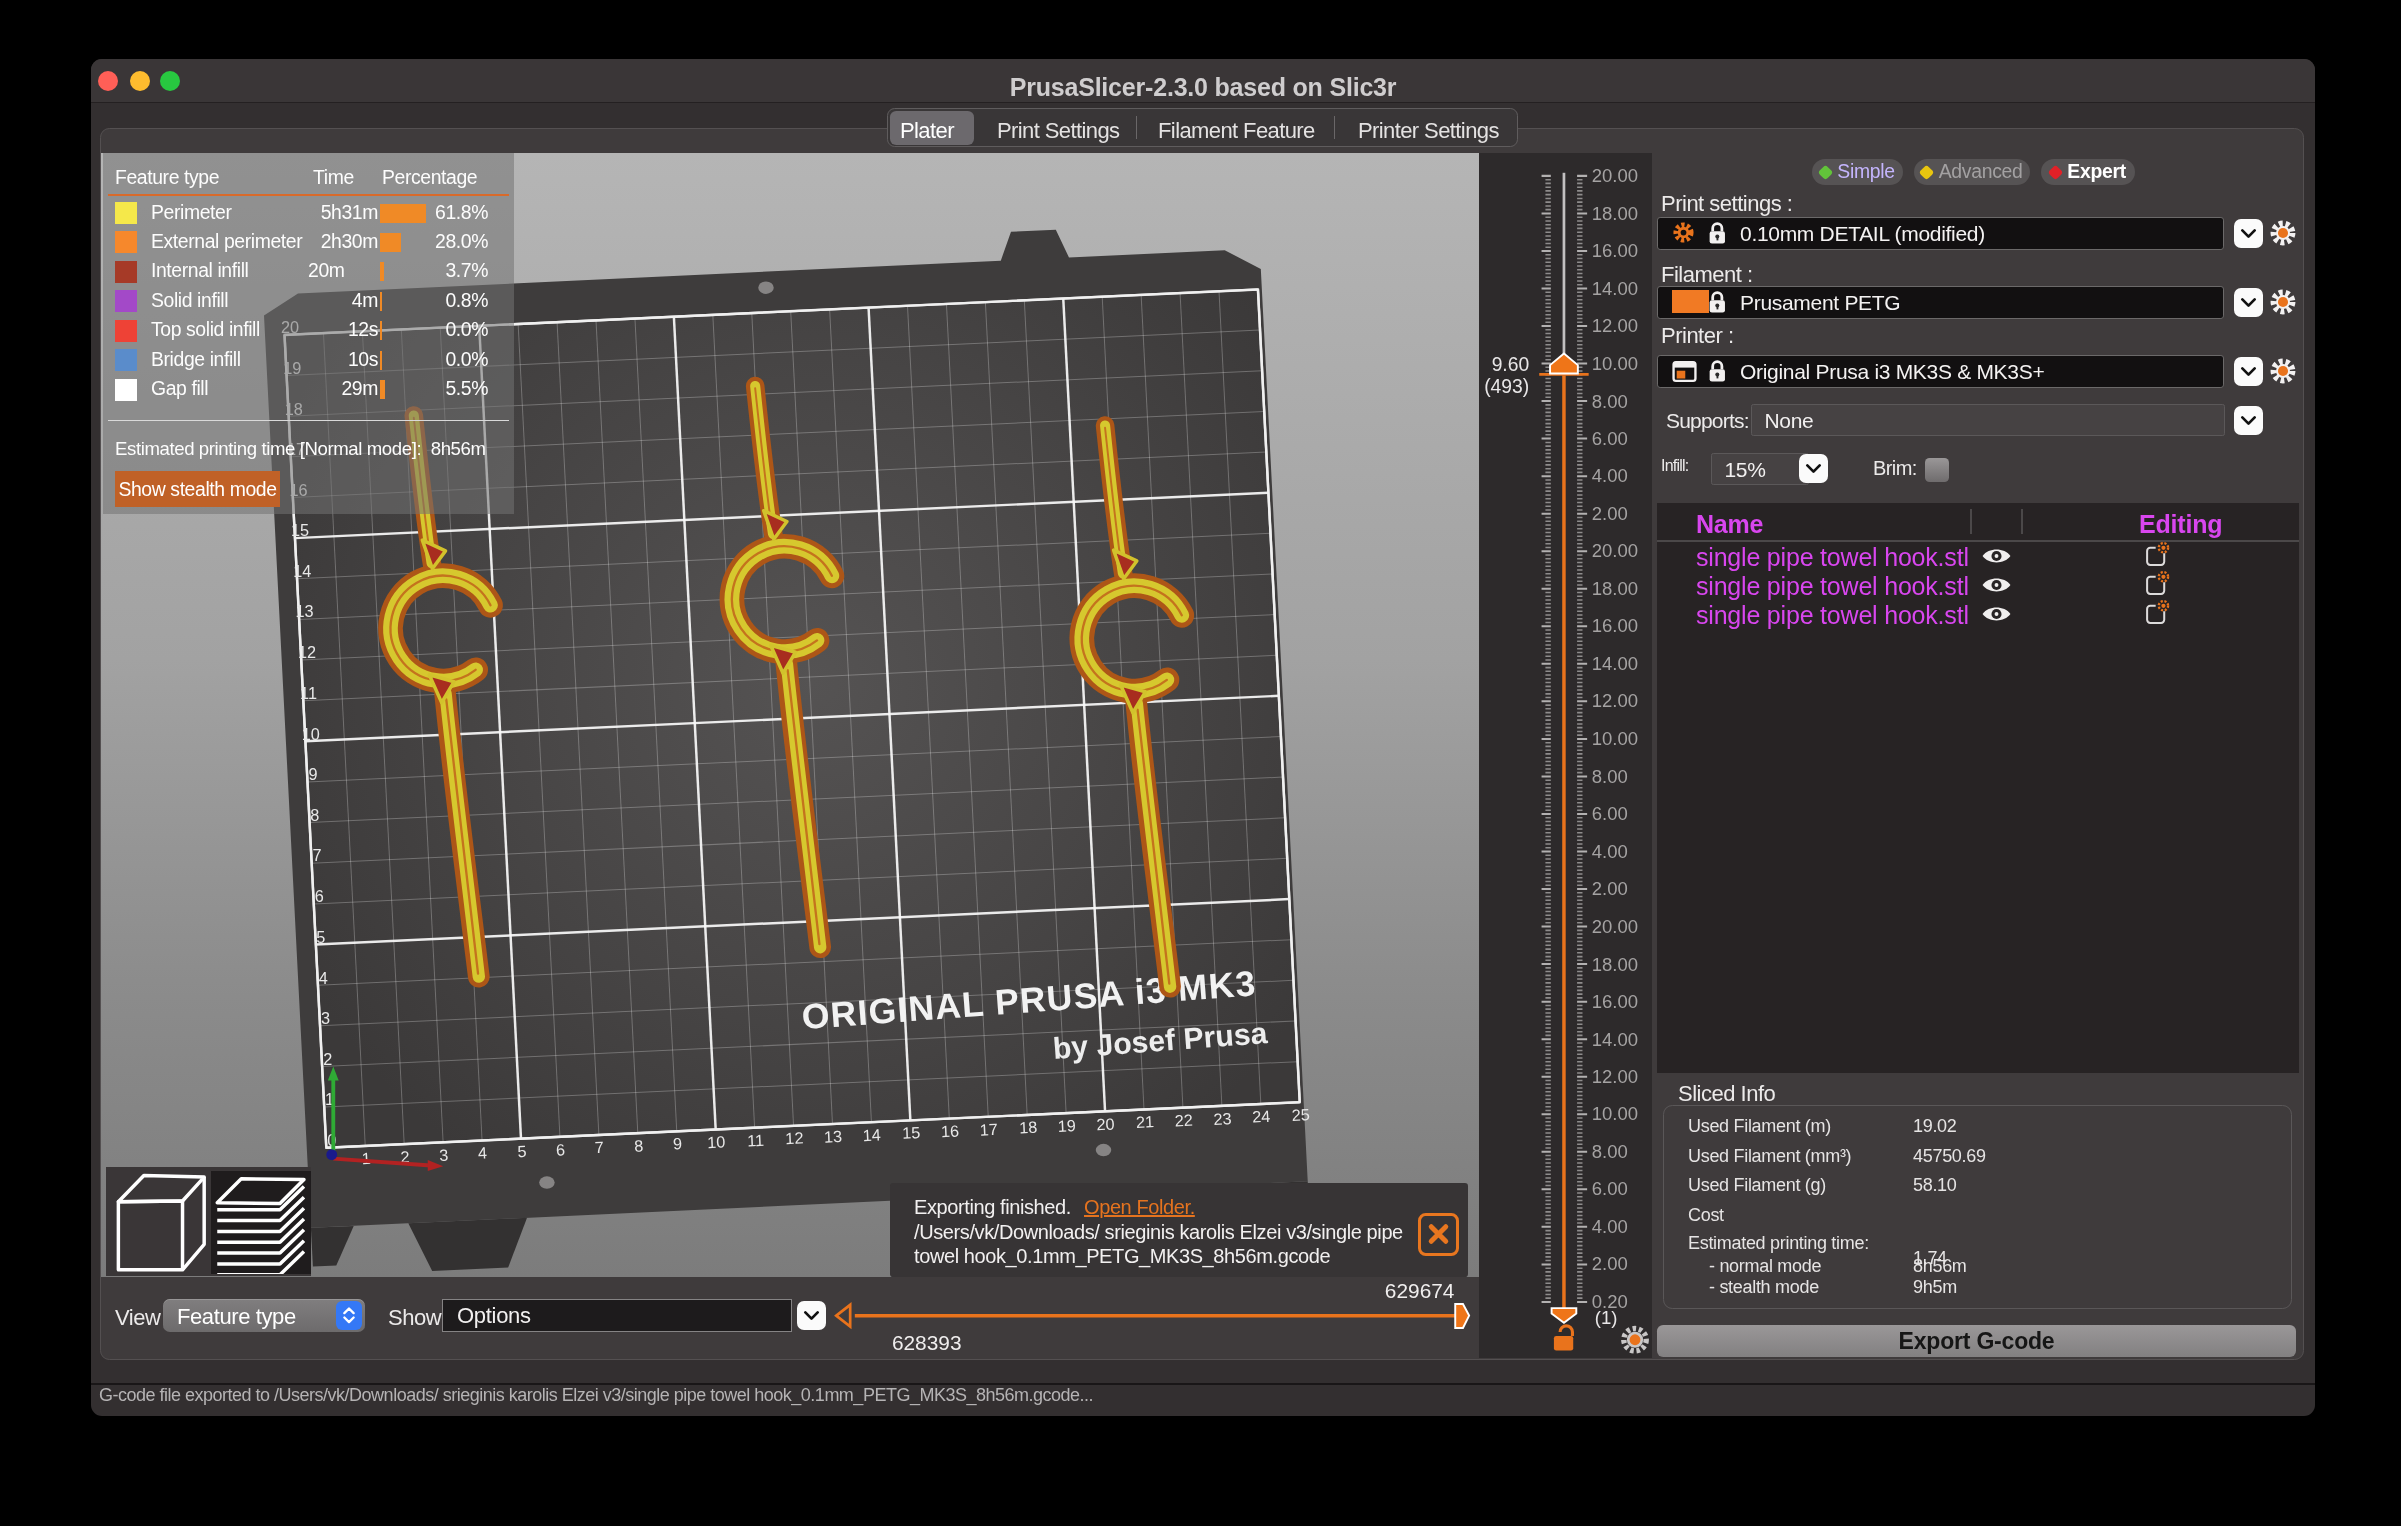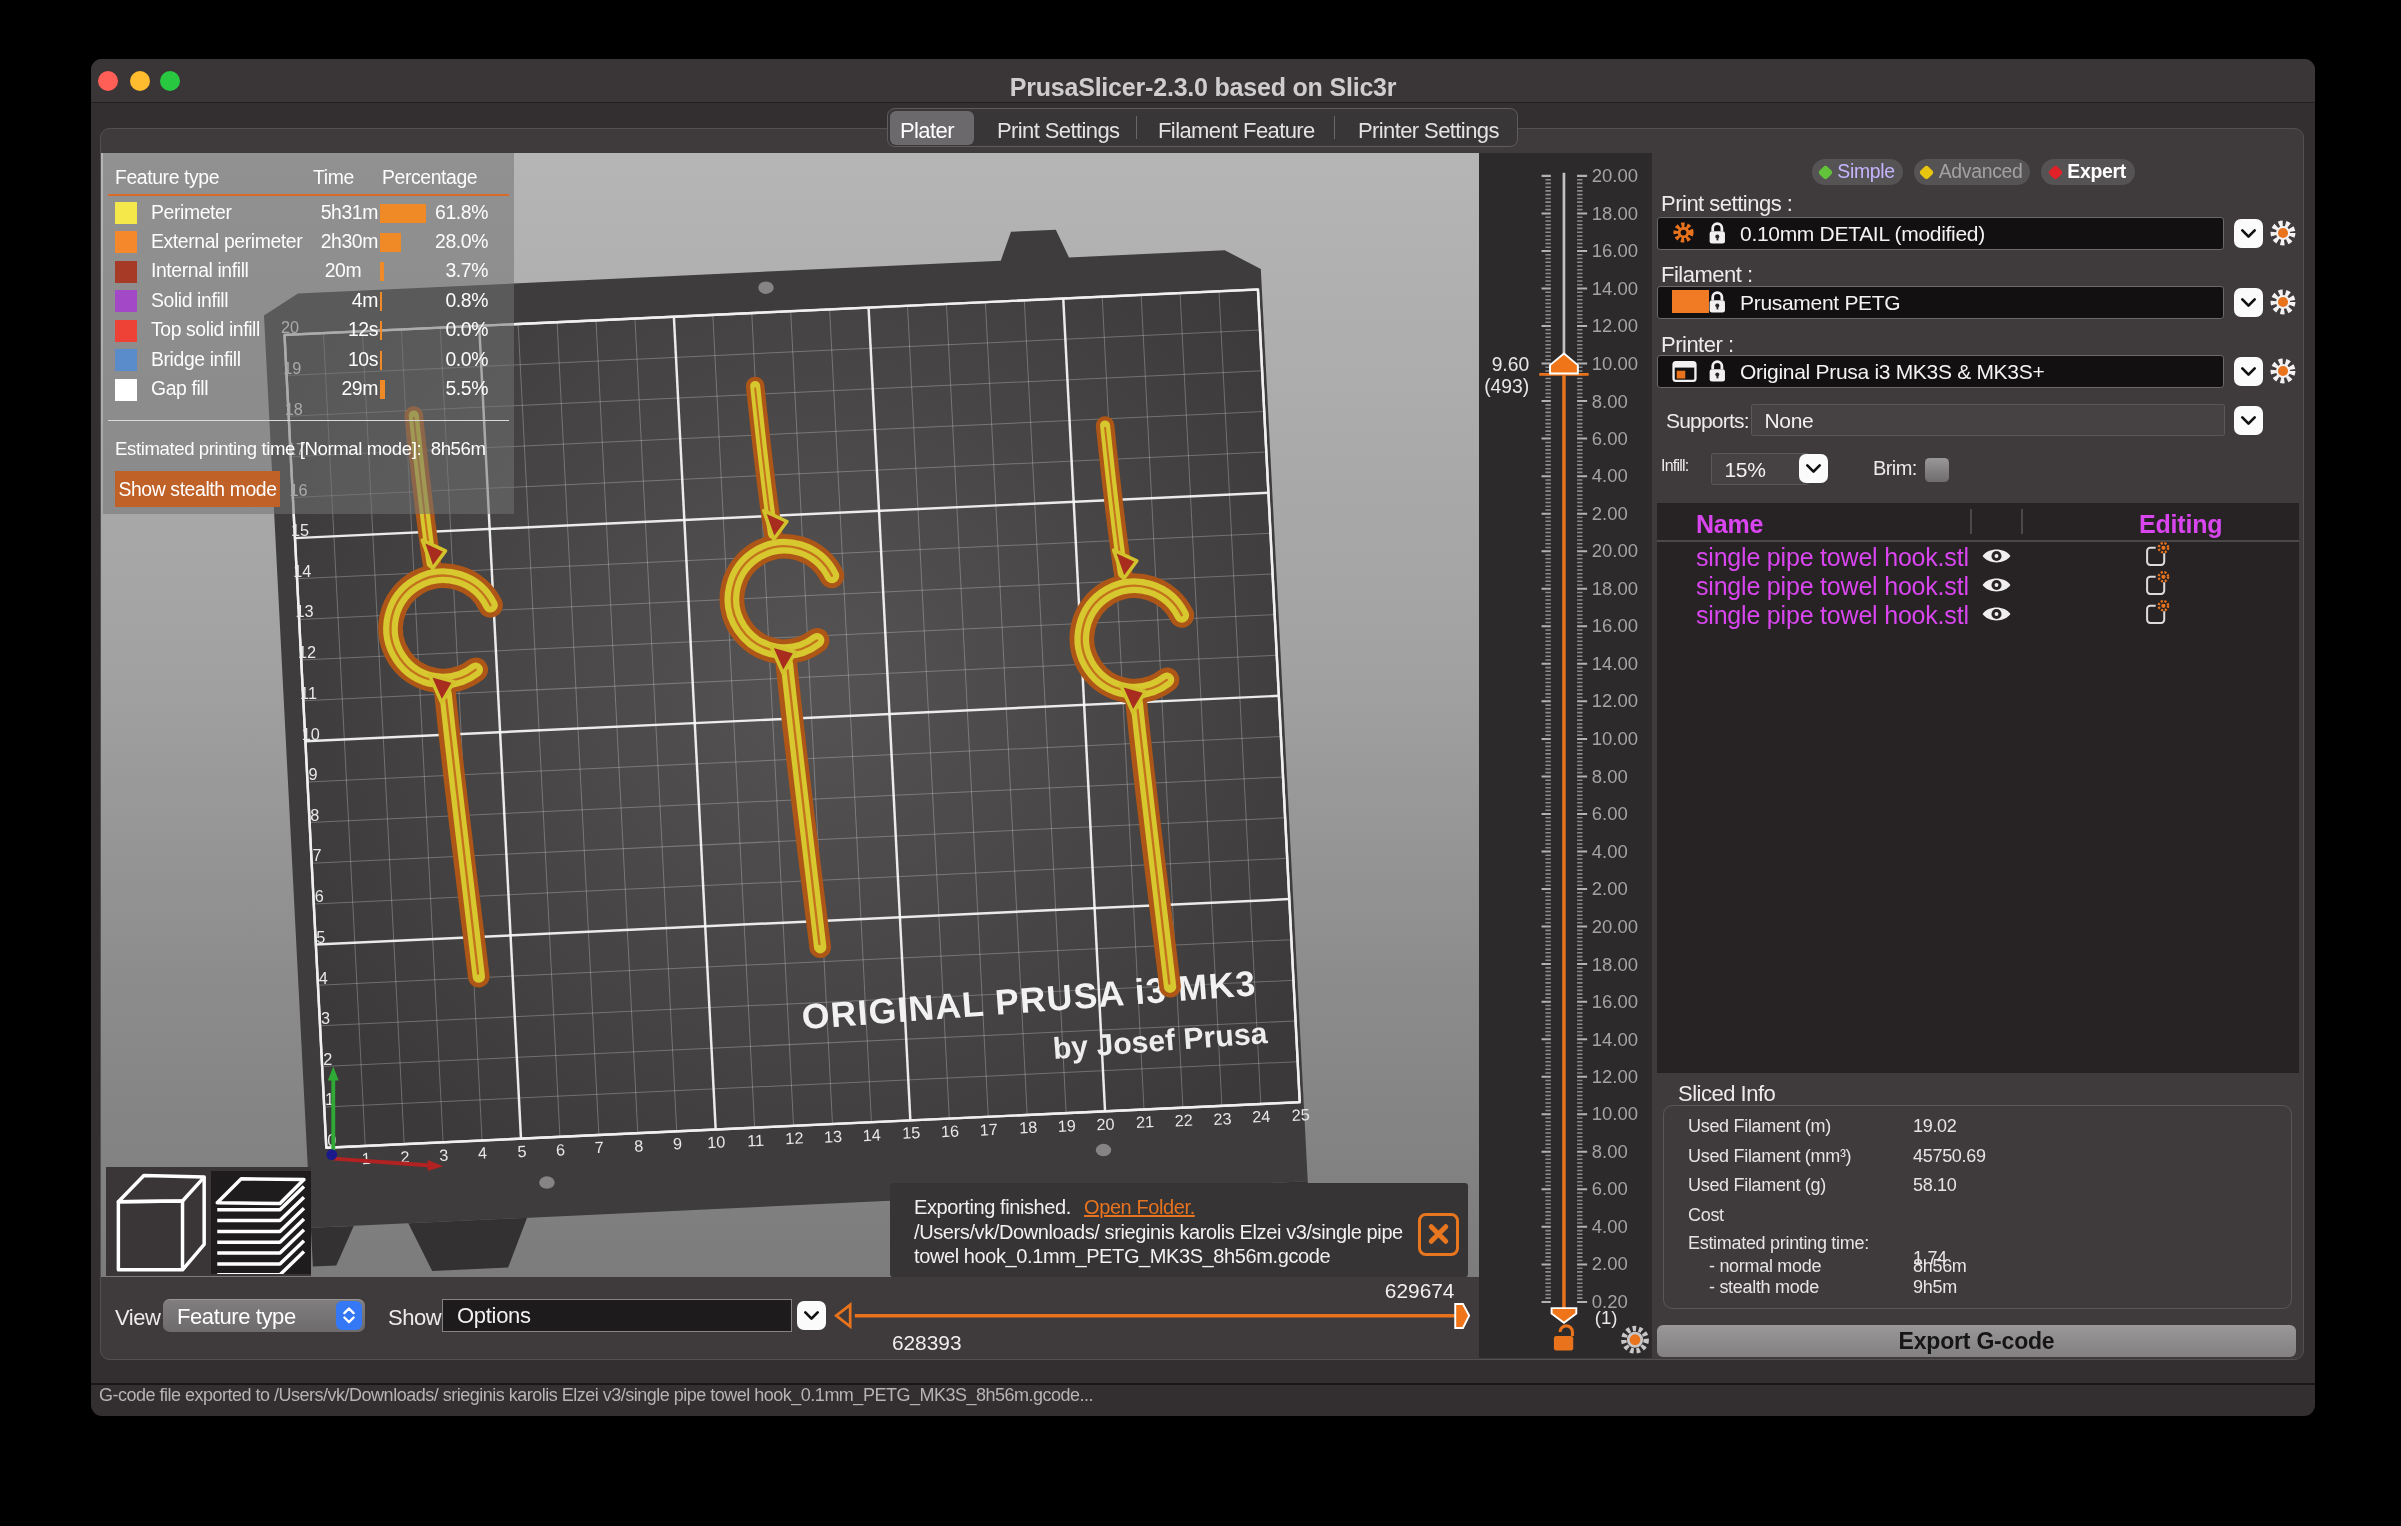--- a/index.html
+++ b/index.html
@@ -566,21 +566,21 @@
 <div class="lg" style="left:308px;top:201px;width:70px;text-align:right">5h31m</div>
 <div style="position:absolute;left:380px;top:204px;width:46px;height:18.6px;background:#f08a26"></div>
 <div class="lg" style="left:430px;top:201px;width:58px;text-align:right">61.8%</div>
 <div style="position:absolute;left:115px;top:231px;width:22px;height:22px;background:#f6882c"></div>
 <div class="lg" style="left:151px;top:230px">External perimeter</div>
 <div class="lg" style="left:308px;top:230px;width:70px;text-align:right">2h30m</div>
 <div style="position:absolute;left:380px;top:233px;width:21px;height:18.6px;background:#f08a26"></div>
 <div class="lg" style="left:430px;top:230px;width:58px;text-align:right">28.0%</div>
 <div style="position:absolute;left:115px;top:261px;width:22px;height:22px;background:#a63a27"></div>
 <div class="lg" style="left:151px;top:259px">Internal infill</div>
-<div class="lg" style="left:308px;top:259px;width:70px;text-align:center">20m</div>
+<div class="lg" style="left:308px;top:259px;width:70px;text-align:left">20m</div>
 <div style="position:absolute;left:380px;top:262px;width:3.9px;height:18.6px;background:#f08a26"></div>
 <div class="lg" style="left:430px;top:259px;width:58px;text-align:right">3.7%</div>
 <div style="position:absolute;left:115px;top:290px;width:22px;height:22px;background:#a349c8"></div>
 <div class="lg" style="left:151px;top:289px">Solid infill</div>
 <div class="lg" style="left:308px;top:289px;width:70px;text-align:right">4m</div>
 <div style="position:absolute;left:380px;top:292px;width:2.3px;height:18.6px;background:#f08a26"></div>
 <div class="lg" style="left:430px;top:289px;width:58px;text-align:right">0.8%</div>
 <div style="position:absolute;left:115px;top:320px;width:22px;height:22px;background:#ee4236"></div>
 <div class="lg" style="left:151px;top:318px">Top solid infill</div>
 <div class="lg" style="left:308px;top:318px;width:70px;text-align:right">12s</div>
@@ -643,21 +643,21 @@
 <div style="position:absolute;left:2234px;top:288px;width:29px;height:29px;background:#fbfbfb;border-radius:7px;display:flex;align-items:center;justify-content:center">
     <svg width="17" height="11" viewBox="0 0 22 14">
       <path d="M3 3 L11 11 L19 3" fill="none" stroke="#111" stroke-width="3.5" stroke-linecap="round" stroke-linejoin="round"></path>
     </svg>
   </div>
 <div style="position:absolute;left:2269px;top:288px"><svg width="28" height="28" viewBox="-18 -18 36 36">
       <circle r="12" fill="none" stroke="#f3f1f1" stroke-width="8" stroke-dasharray="4.8 3.7"></circle>
       <circle r="9" fill="#f3f1f1"></circle>
       <circle r="6.5" fill="#e9731c"></circle>
     </svg></div>
-<div class="pl" style="left:1661px;top:332px">Printer :</div>
+<div class="pl" style="left:1661px;top:323px">Printer :</div>
 <div style="position:absolute;left:1657px;top:355px;width:567px;height:33px;background:#121011;border:1.2px solid #6b6969;border-radius:3.1px;box-sizing:border-box"></div>
 <div style="position:absolute;left:1672px;top:359px"><svg width="25" height="25" viewBox="0 0 32 32">
       <rect x="2" y="4" width="28" height="24" rx="3" fill="none" stroke="#f2f0f0" stroke-width="3"></rect>
       <rect x="2" y="4" width="28" height="7" fill="#f2f0f0"></rect>
       <rect x="6" y="15" width="11" height="10" fill="#e9731c"></rect>
     </svg></div>
 <div style="position:absolute;left:1708px;top:360px"><svg width="18.6" height="23" viewBox="0 0 24 30">
       <path d="M6 12 V8 a6 6 0 0 1 12 0 v4" fill="none" stroke="#f2f0f0" stroke-width="3.6"></path>
       <rect x="2" y="12" width="20" height="16" rx="3" fill="#f2f0f0"></rect>
       <circle cx="12" cy="19" r="2.6" fill="#2a2a2a"></circle>

